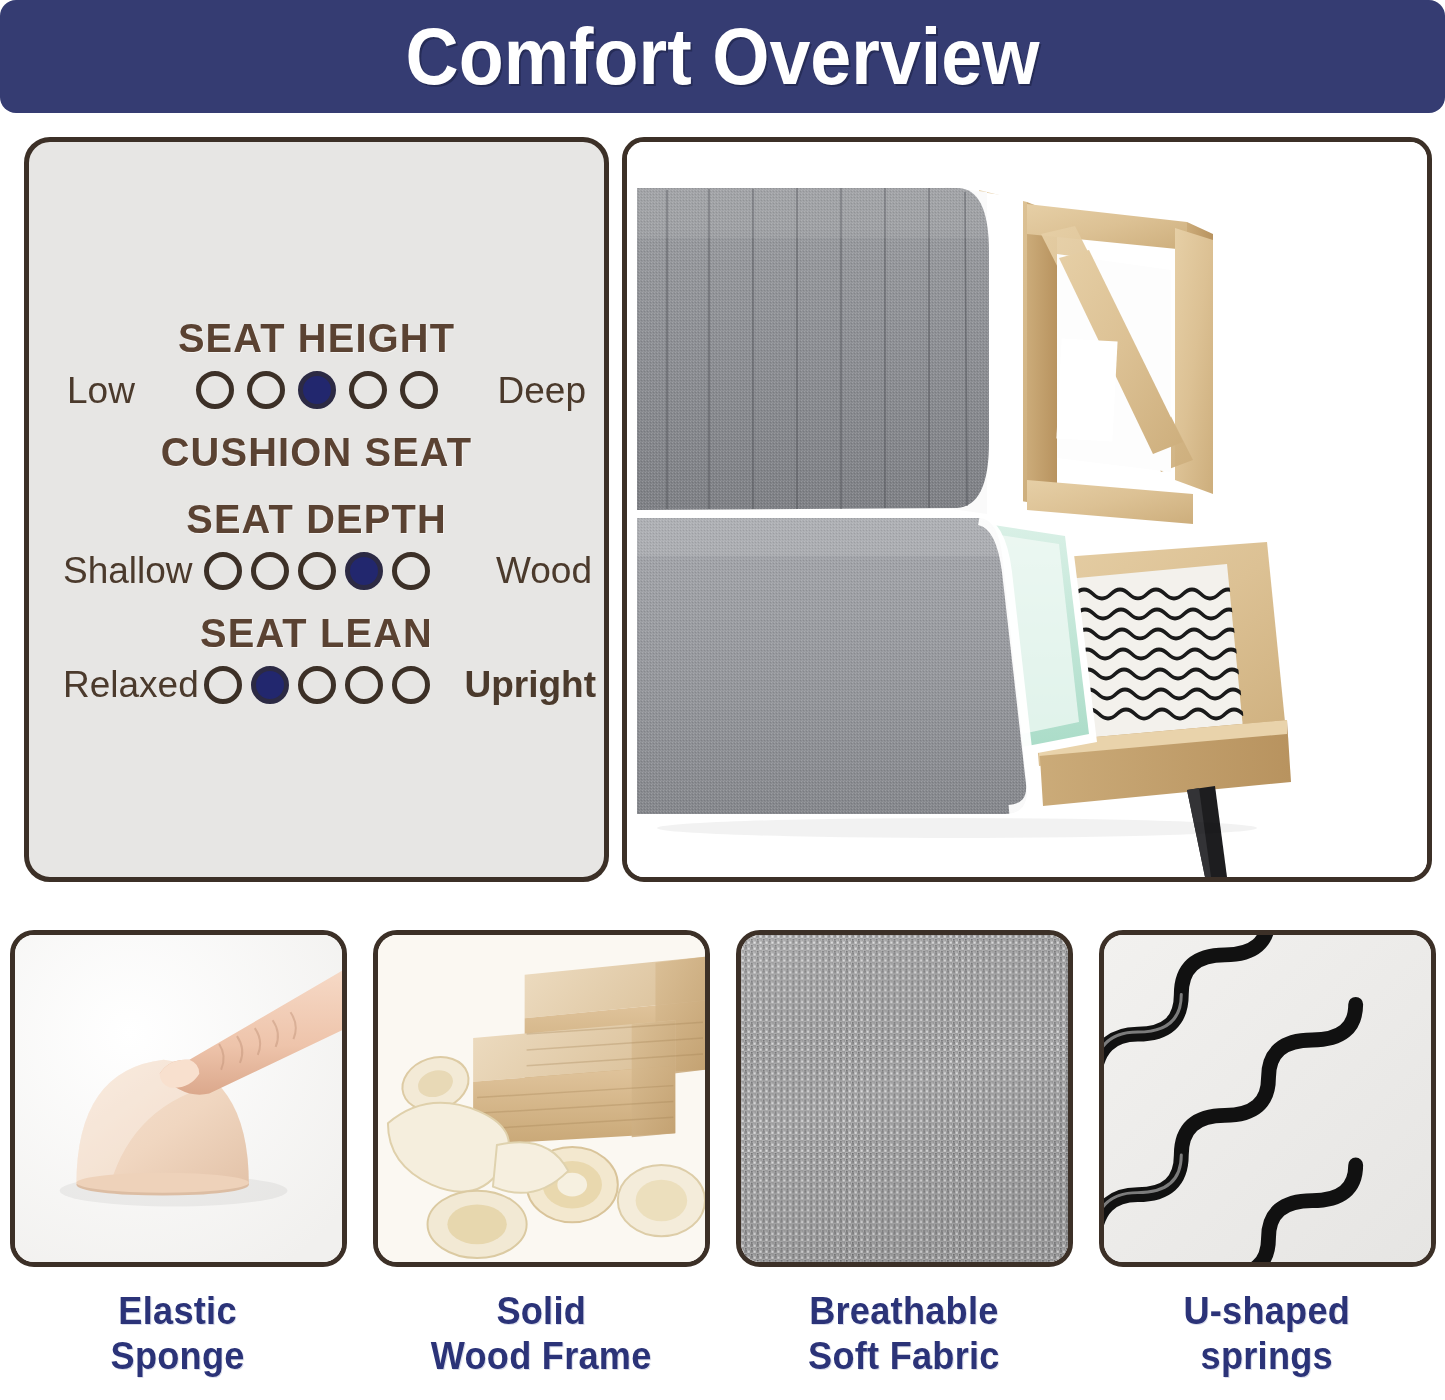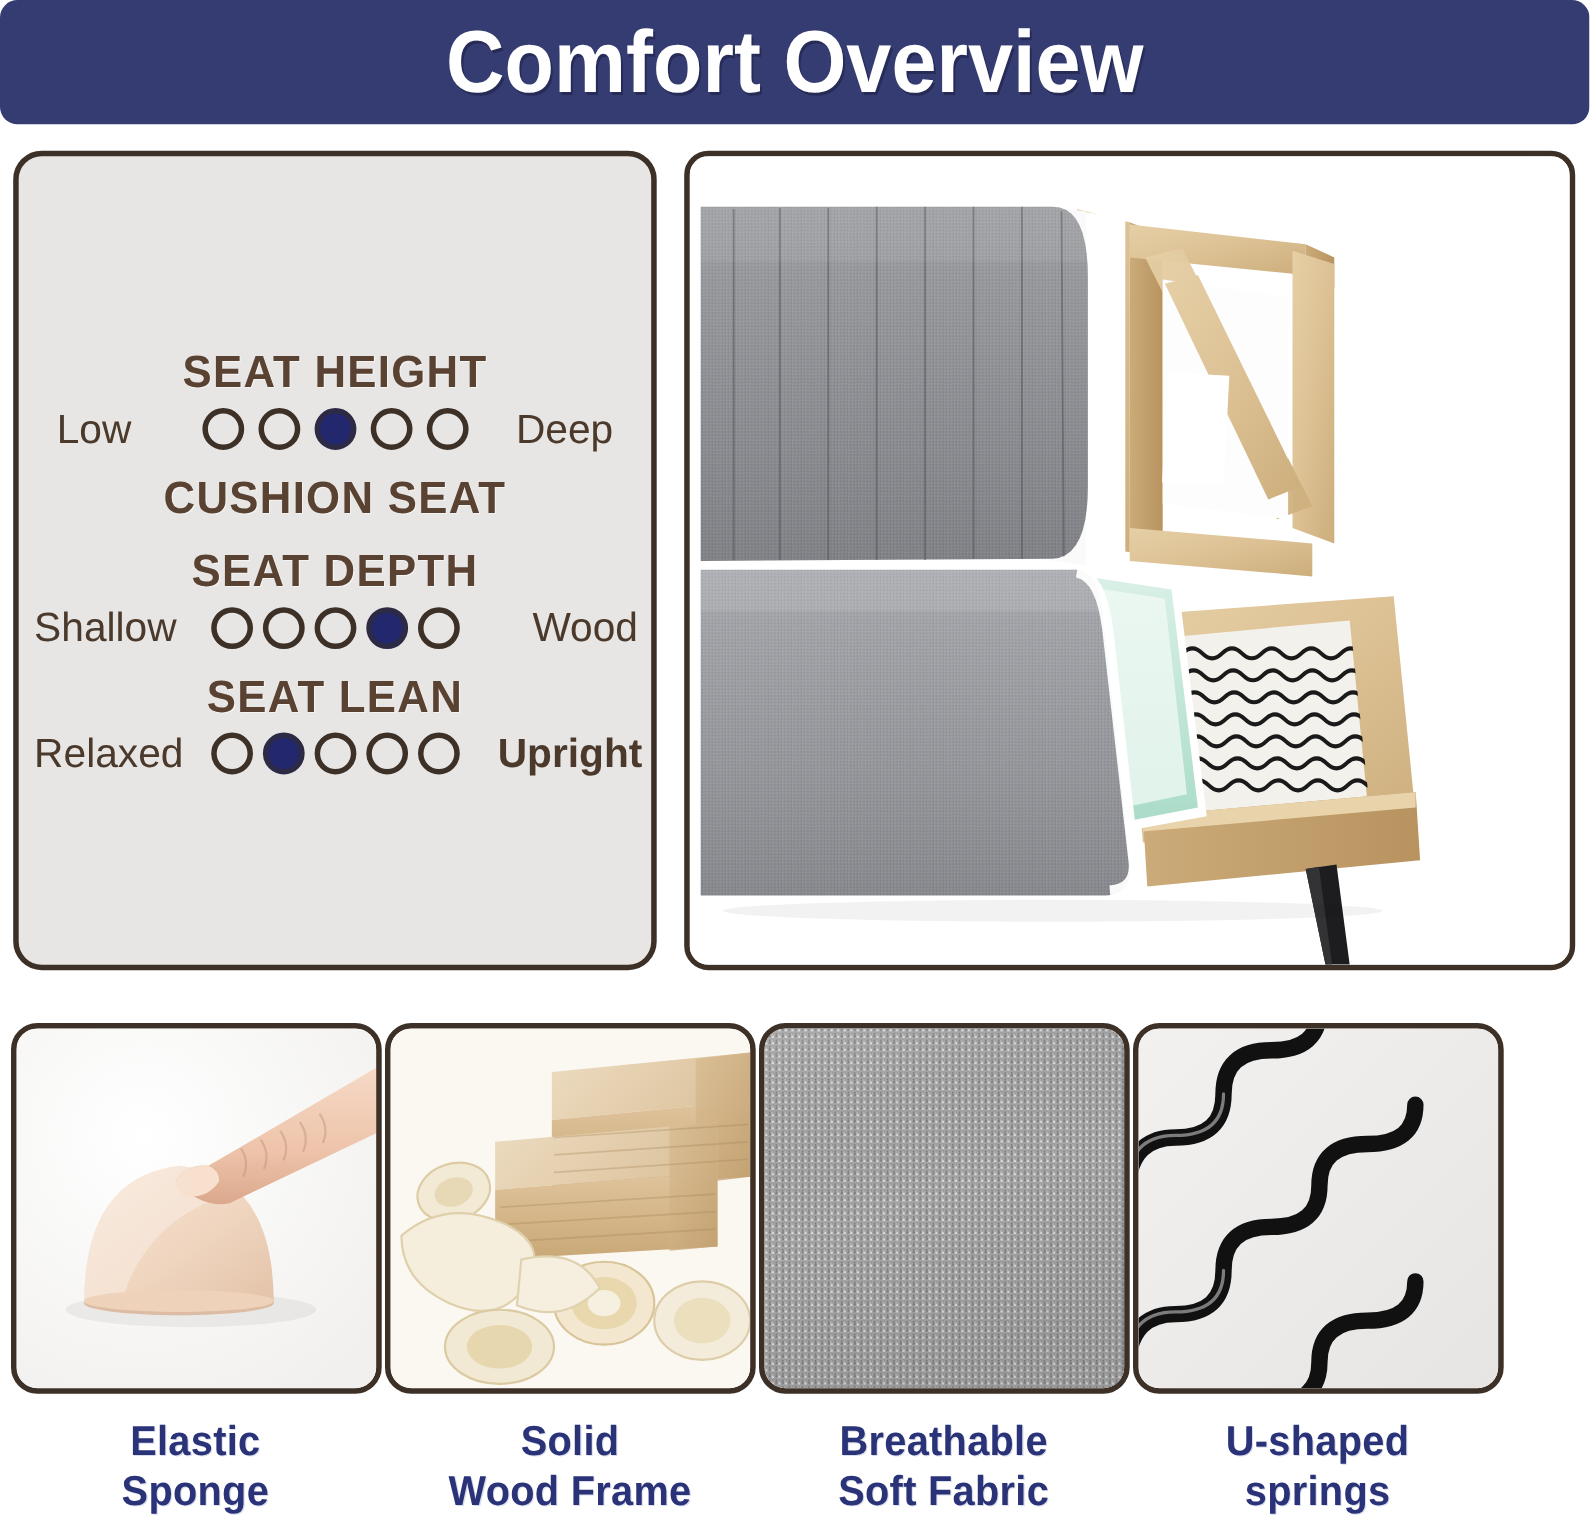--- a/index.html
+++ b/index.html
@@ -45,21 +45,21 @@
     position: absolute;
     left: 0;
     top: 113px;
     width: 1445px;
     height: 790px;
   }
 
   
   .spec-panel {
     position: absolute;
-    left: 12px;
+    left: 24px;
     top: 24px;
     width: 585px;
     height: 745px;
     background: #e7e6e4;
     border: 5px solid #3c3027;
     border-radius: 26px;
     box-sizing: border-box;
     display: flex;
     flex-direction: column;
     justify-content: center;
@@ -87,20 +87,21 @@
     justify-content: center;
     margin-top: 9px;
     gap: 0px;
   }
   .scale-end {
     font-family: "Liberation Sans", sans-serif;
     font-size: 37px;
     color: #4b3a2c;
     line-height: 1;
     white-space: nowrap;
+    margin-left: 20px;
   }
   .scale-dots {
     display: flex;
     align-items: center;
     gap: 13px;
   }
   .dot {
     width: 28px;
     height: 28px;
     border-radius: 50%;
@@ -140,20 +141,21 @@
   .cutaway { position: absolute; inset: 0; }
 
   
   .features {
     position: absolute;
     left: 0;
     top: 930px;
     width: 1445px;
     height: 470px;
     display: flex;
+    justify-content: space-between;
     padding: 0 8px;
     box-sizing: border-box;
   }
   .feature {
     width: 340px;
     display: flex;
     flex-direction: column;
     align-items: center;
   }
   .feature-thumb {

